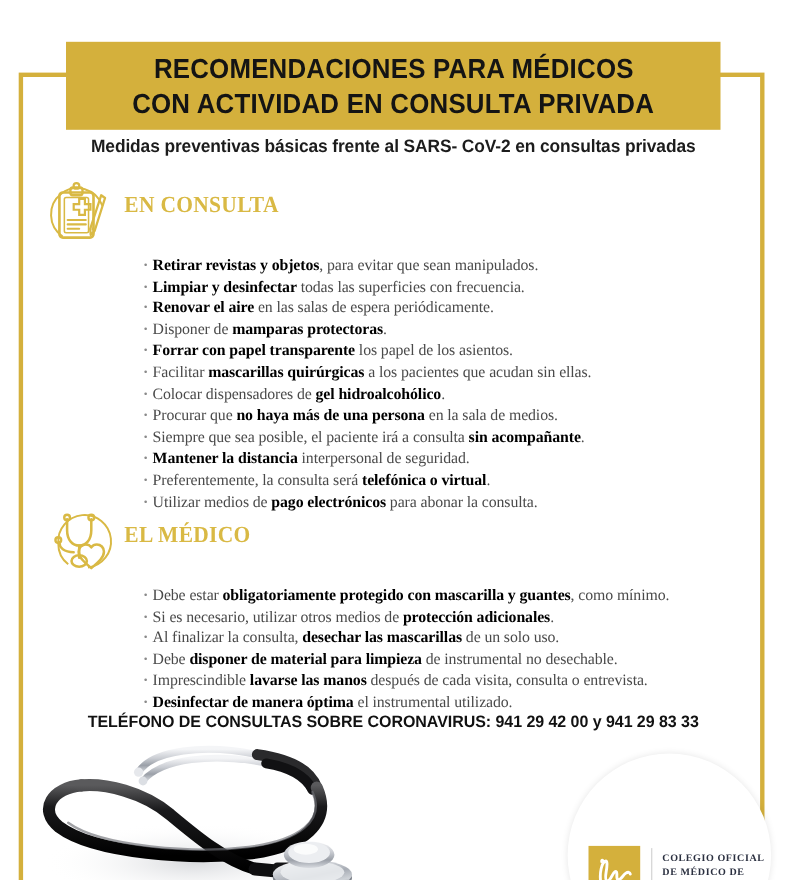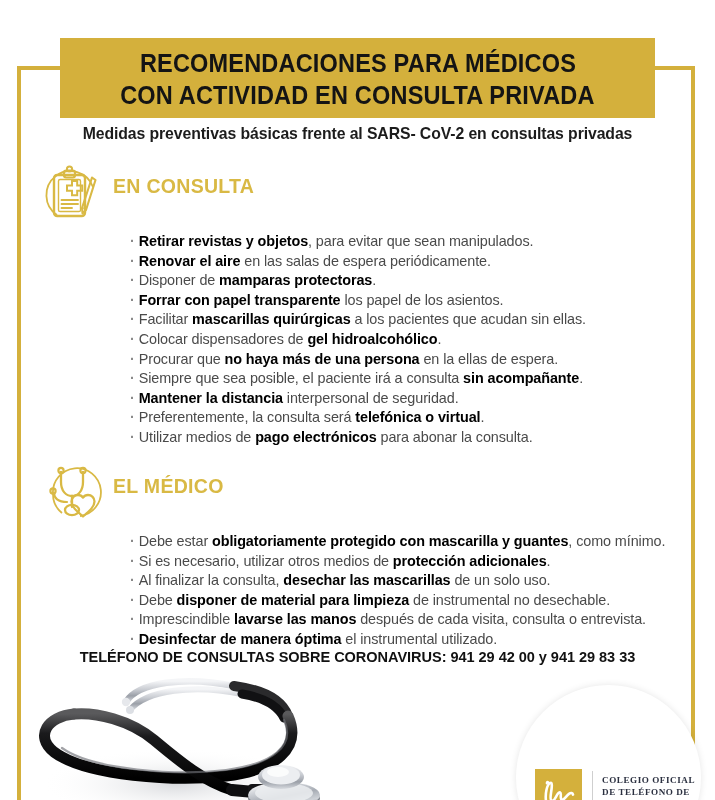--- a/index.html
+++ b/index.html
@@ -70,21 +70,21 @@
     font-size: 16.3px;
     font-weight: bold;
     color: #1c1c1c;
     letter-spacing: -0.1px;
     z-index: 4;
     transform: scaleX(0.97);
     white-space: nowrap;
   }
 
   
-  .section { position: absolute; z-index: 4; }
+  .section { position: absolute; z-index: 4; font-family: Liberation Serif, serif; }
   #section-consulta { left: 0; top: 130px; width: 715px; }
   #section-medico   { left: 0; top: 430px; width: 708px; }
 
   .section-head {
     position: relative;
     height: 74px;
   }
   .section-icon {
     position: absolute;
     left: 36px;
@@ -289,26 +289,27 @@
           <g stroke="#D9B944" stroke-width="2.1" fill="none" stroke-linejoin="round">
             <path d="M56 19.5 L59.5 22 L50 52 L46.5 55.5 L46 50 Z"></path>
             <line x1="47.5" y1="49.5" x2="50" y2="51.5"></line>
           </g>
         </svg>
       </div>
       <div class="section-title">EN CONSULTA</div>
     </div>
     <ul class="bullets" id="list-consulta">
         <li><b>Retirar revistas y objetos</b><span>, para evitar que sean manipulados.</span></li>
+        <li><b>Limpiar y desinfectar</b><span> todas las superficies con frecuencia.</span></li>
         <li><b>Renovar el aire</b><span> en las salas de espera periódicamente.</span></li>
         <li><span>Disponer de </span><b>mamparas protectoras</b><span>.</span></li>
         <li><b>Forrar con papel transparente</b><span> los papel de los asientos.</span></li>
         <li><span>Facilitar </span><b>mascarillas quirúrgicas</b><span> a los pacientes que acudan sin ellas.</span></li>
         <li><span>Colocar dispensadores de </span><b>gel hidroalcohólico</b><span>.</span></li>
-        <li><span>Procurar que </span><b>no haya más de una persona</b><span> en la ellas de espera.</span></li>
+        <li><span>Procurar que </span><b>no haya más de una persona</b><span> en la sala de medios.</span></li>
         <li><span>Siempre que sea posible, el paciente irá a consulta </span><b>sin acompañante</b><span>.</span></li>
         <li><b>Mantener la distancia</b><span> interpersonal de seguridad.</span></li>
         <li><span>Preferentemente, la consulta será </span><b>telefónica o virtual</b><span>.</span></li>
         <li><span>Utilizar medios de </span><b>pago electrónicos</b><span> para abonar la consulta.</span></li>
       </ul>
   </div>
 
   <div class="section" id="section-medico">
     <div class="section-head">
       <div class="section-icon">
@@ -351,18 +352,18 @@
   <div class="logo-inner">
     <div class="logo-mark">
       <svg viewBox="0 0 47 47" width="47" height="47">
         <path d="M11 32 C10 24 12 16 15 14 C17.5 12.5 17 18 16 24 C15.3 28.5 15.5 31.5 17 31.8 C19.5 32.3 21 27 23 24.5 C24.6 22.5 26 23 25.8 26 C25.6 29 26 31 27.5 30.8 C29.6 30.5 31.5 26.5 34 24.8 C36 23.4 37.6 23.9 38 25.6" fill="none" stroke="#ffffff" stroke-width="2.6" stroke-linecap="round" stroke-linejoin="round"></path>
         <path d="M13.5 13.5 C12.4 12.4 11.6 12.8 11.8 14.4" fill="none" stroke="#ffffff" stroke-width="2.2" stroke-linecap="round"></path>
       </svg>
     </div>
     <div class="logo-divider"></div>
     <div class="logo-text">
       <div>COLEGIO OFICIAL</div>
-      <div>DE TELÉFONO DE</div>
+      <div>DE MÉDICO DE</div>
       <div>LA RIOJA</div>
     </div>
   </div>
 
 </div>
 
 </body></html>

